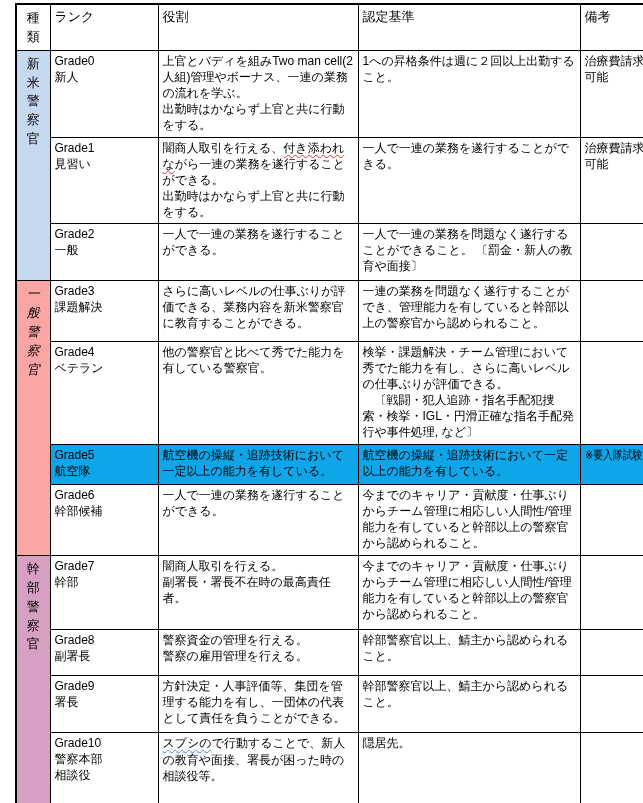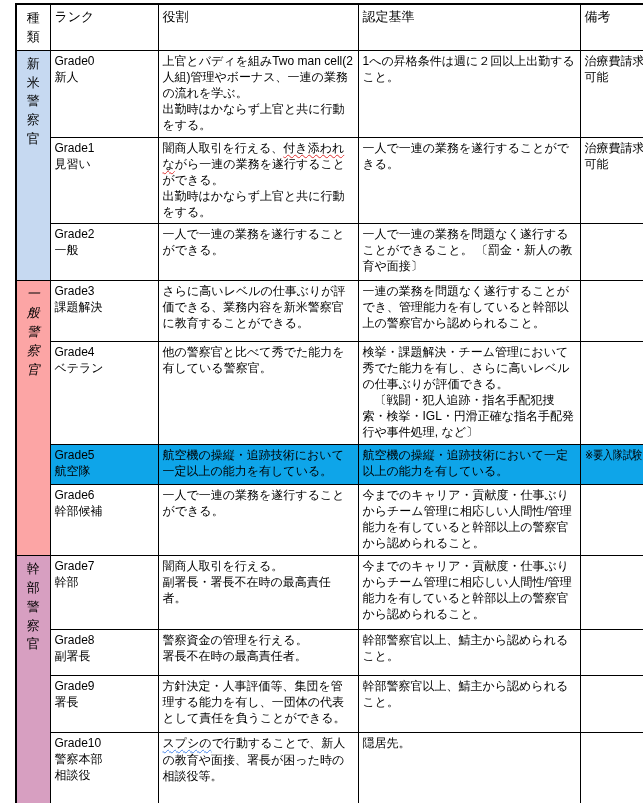--- a/index.html
+++ b/index.html
@@ -104,21 +104,21 @@
         <td>闇商人取引を行える。
 副署長・署長不在時の最高責任者。</td>
         <td>今までのキャリア・貢献度・仕事ぶりからチーム管理に相応しい人間性/管理能力を有していると幹部以上の警察官から認められること。</td>
         <td></td>
       </tr>
 
       <tr style="height:46px">
         <td>Grade8
 副署長</td>
         <td>警察資金の管理を行える。
-署長不在時の最高責任者。</td>
+警察の雇用管理を行える。</td>
         <td>幹部警察官以上、鯖主から認められること。</td>
         <td></td>
       </tr>
 
       <tr style="height:57px">
         <td>Grade9
 署長</td>
         <td>方針決定・人事評価等、集団を管理する能力を有し、一団体の代表として責任を負うことができる。</td>
         <td>幹部警察官以上、鯖主から認められること。</td>
         <td></td>

